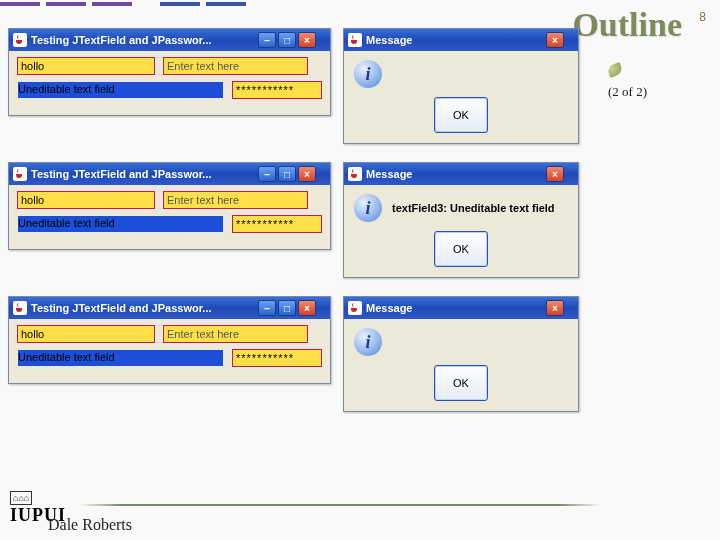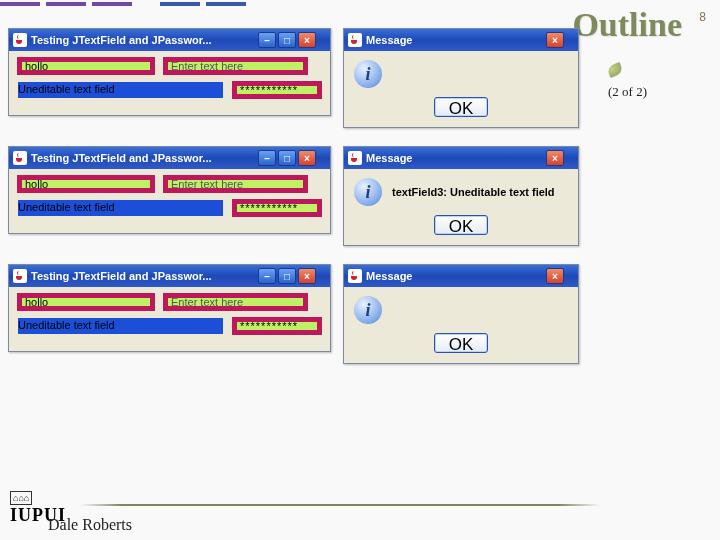--- a/index.html
+++ b/index.html
@@ -85,42 +85,42 @@
     background: linear-gradient(#6aa0f5,#2b63cf);
     color:#fff; font-size:10px; font-weight:bold;
     display:flex; align-items:center; justify-content:center;
     border-radius:2px;
   }
   .wbtn.close { background: linear-gradient(#f28a6a,#d7412a); }
 
   .jbody { padding:6px 8px 10px; }
   .form-row { display:flex; gap:8px; margin-bottom:6px; align-items:center; }
   .inp {
-    border:5px solid #be185d; background:#bef264; height:18px;
+    border:1px solid #be185d; background:#fde047; height:18px;
     padding:1px 3px; font-size:11px; color:#000;
   }
   .inp.ro { background:#1d4ed8; border:1px solid #ece9d8; color:#000; flex:1; padding-left:0;}
   .inp.f1 { width:138px; }
   .inp.f2 { width:145px; color:#555; }
   .inp.pw { width:90px; letter-spacing:1px; }
 
   
   .msgbody { padding:8px 10px 10px; }
   .msgcontent { display:flex; align-items:center; gap:10px; min-height:30px; }
   .info-icon {
     width:28px; height:28px; border-radius:50%;
     background: radial-gradient(circle at 35% 30%, #eaf2ff, #7fa9e8 70%, #3f72c9);
     color:#1e3e80; font-family: Georgia, serif; font-weight:bold; font-style:italic;
     font-size:18px; display:flex; align-items:center; justify-content:center;
     flex-shrink:0;
   }
   .msgtxt { font-weight:bold; font-size:11px; }
   .btnrow { text-align:center; margin-top:8px; }
   .okbtn {
-    min-width:54px; height:20px; font-size:17px;
+    min-width:54px; height:36px; font-size:11px;
     border:1px solid #2a52b5; border-radius:3px;
     background: linear-gradient(#fefefe,#e5ecf7);
     box-shadow: inset 0 0 0 1px #bcd2f3;
   }
 
   .footer {
     position:absolute; bottom:6px; left:0; width:100%;
     text-align:left; font-size:16px; color:#222;
     font-family: 'Times New Roman', serif;
     margin-left: 48px;

